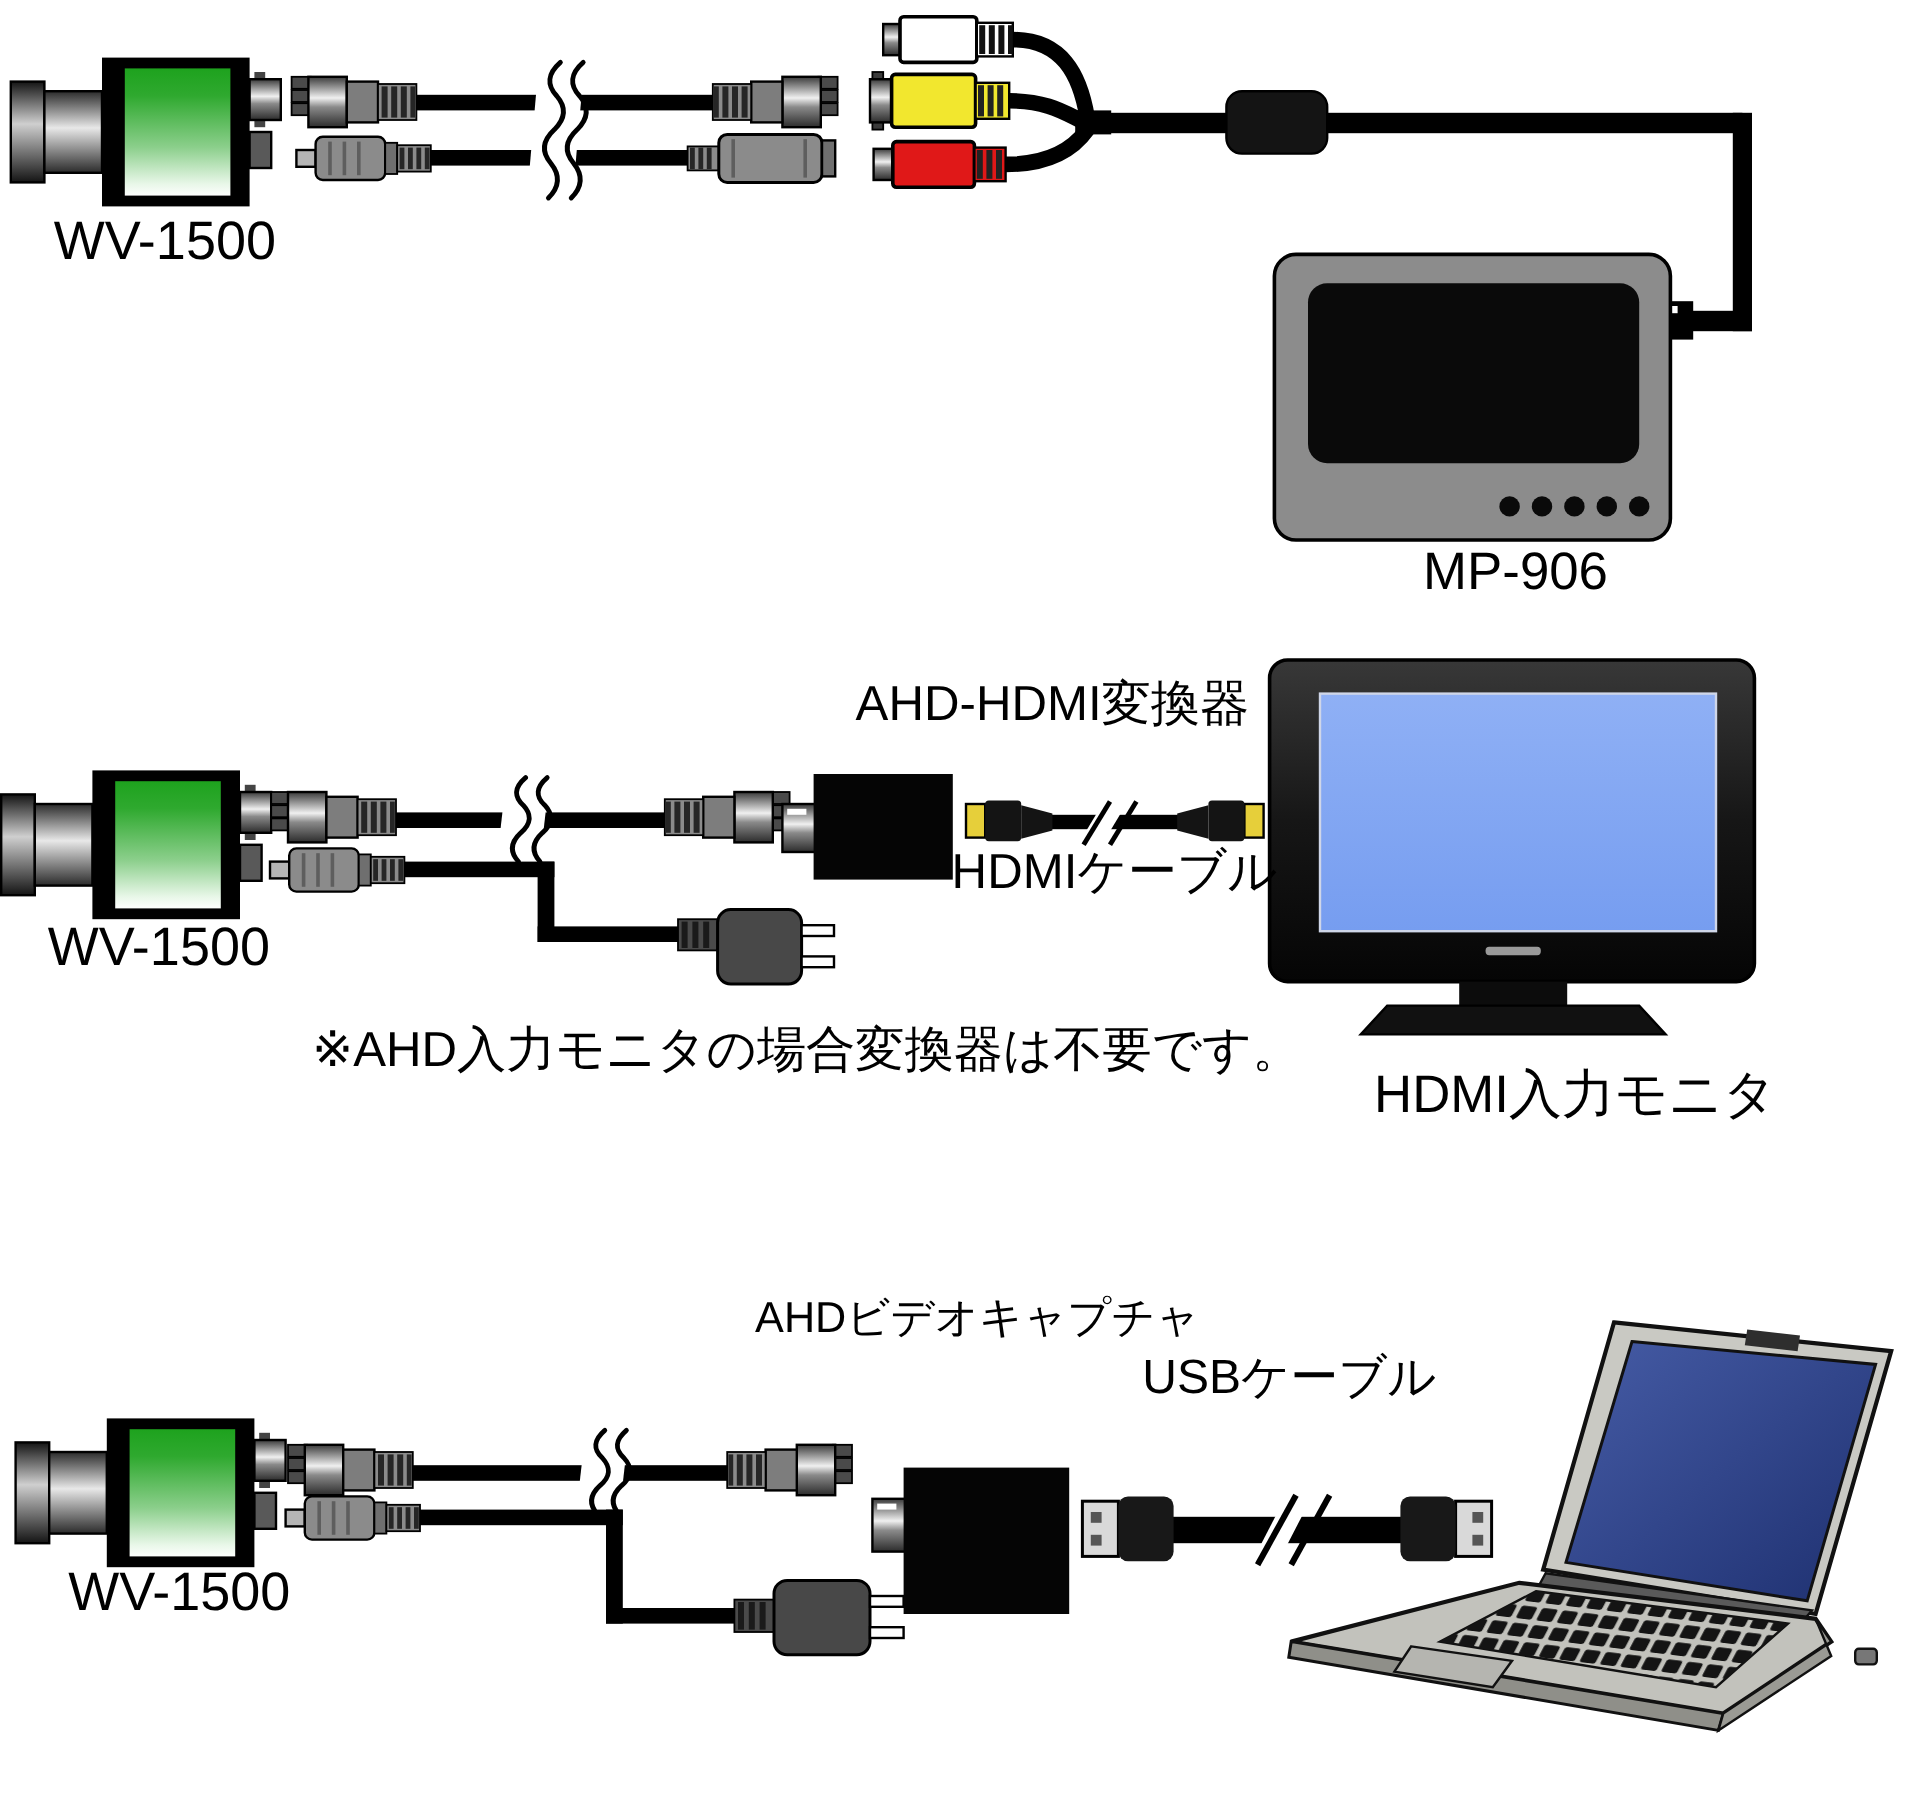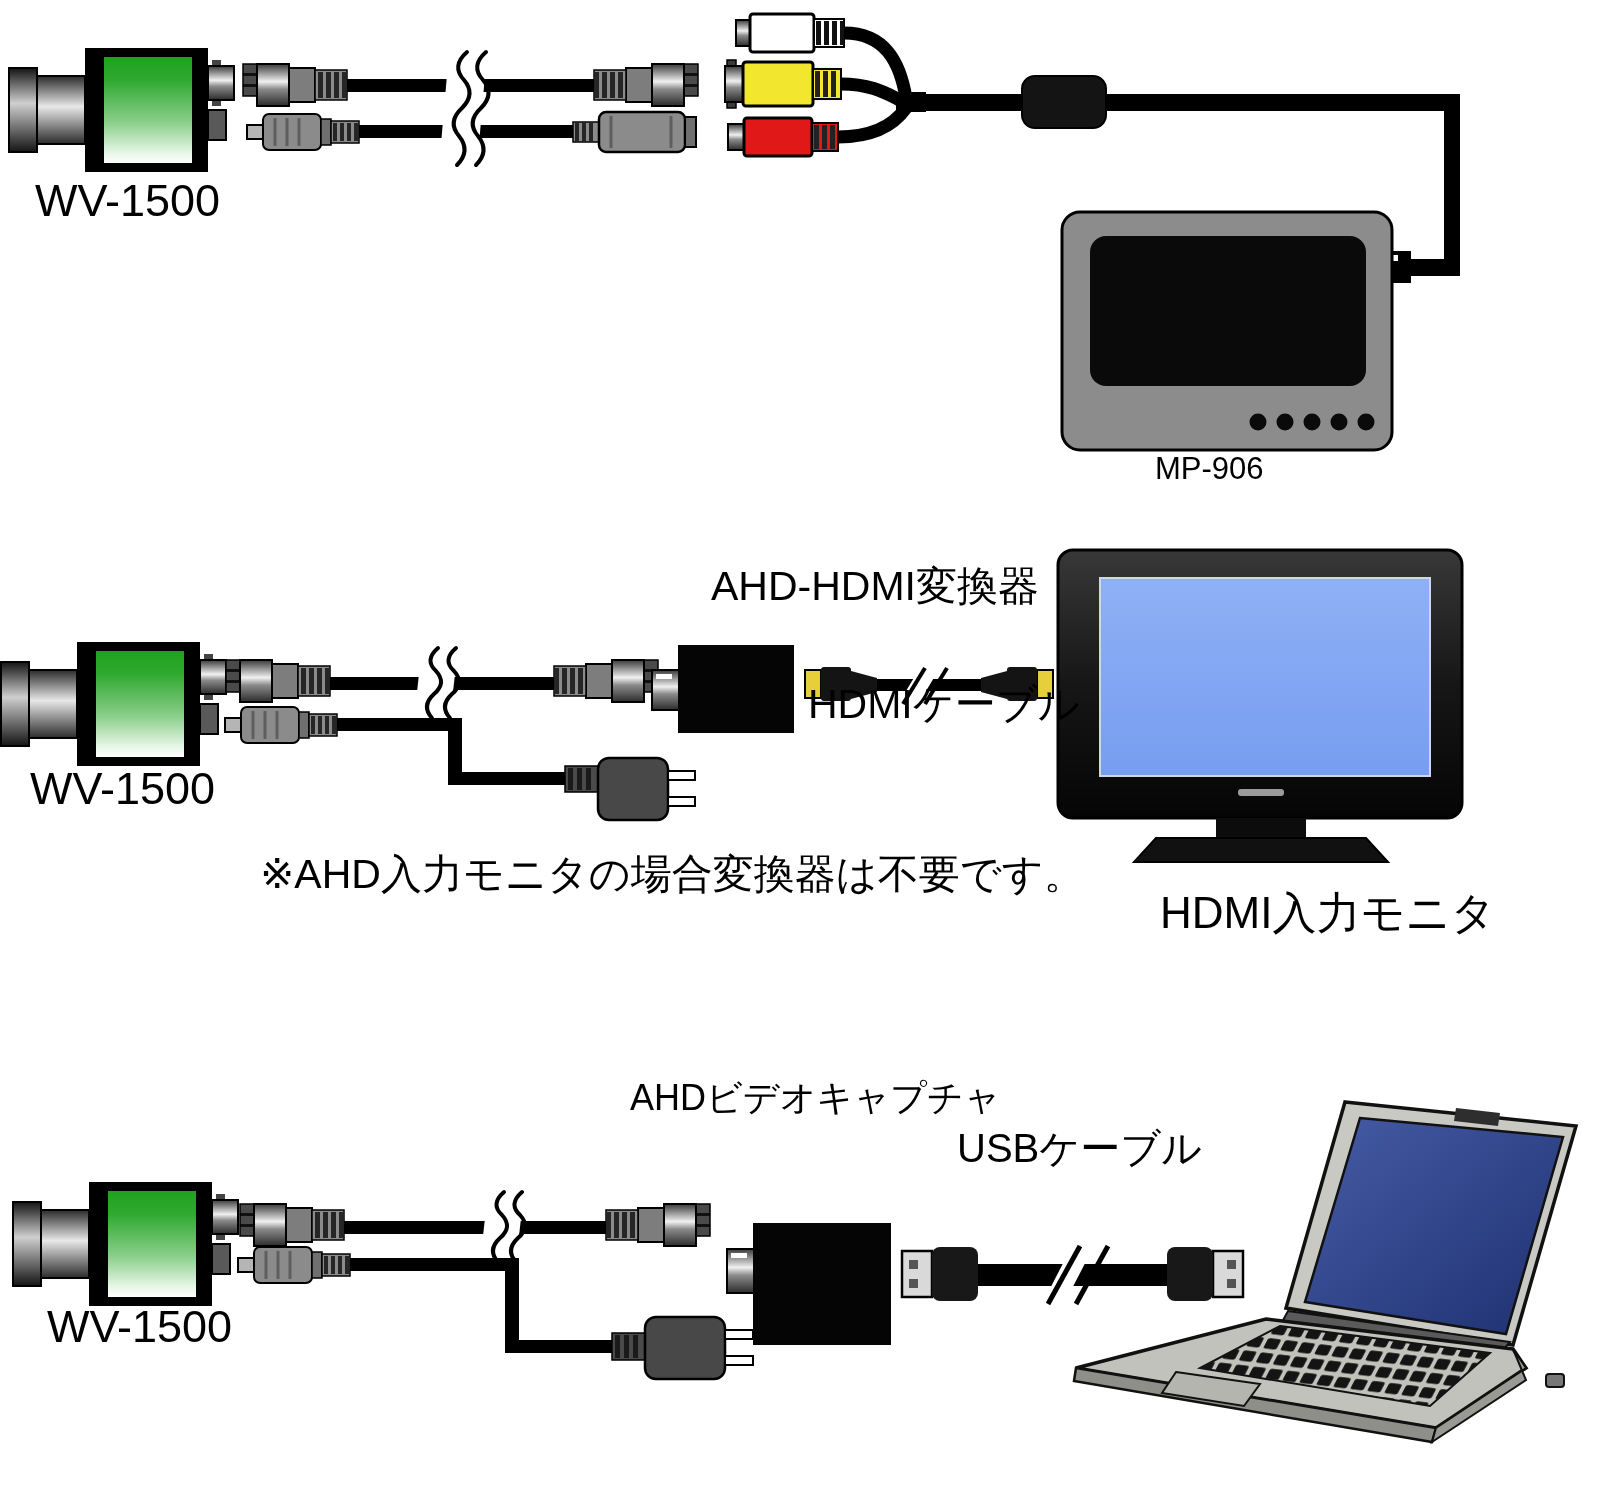--- a/index.html
+++ b/index.html
@@ -1,21 +1,21 @@
 <!DOCTYPE html>
 <html><head>
 <meta charset="utf-8">
 <style>
   html,body{margin:0;padding:0;background:#fff;}
   #canvas{position:relative;width:1600px;height:1495px;background:#fff;overflow:hidden;
           font-family:"Liberation Sans","DejaVu Sans",sans-serif;}
   .abs{position:absolute;}
   .label{position:absolute;color:#000;line-height:1.12;white-space:nowrap;
          font-family:"Liberation Sans","DejaVu Sans",sans-serif;text-align:center;}
-  .ctr{text-align:left;margin-left:15px;}
+  .ctr{text-align:right;}
   svg{display:block;overflow:visible;}
 </style>
 </head>
 <body>
 
 <div id="canvas">
 
 <svg width="0" height="0" class="abs" aria-hidden="true">
   <defs>
     <linearGradient id="metalV" x1="0" y1="0" x2="0" y2="1">
@@ -184,21 +184,21 @@
   <g>
     <circle cx="198" cy="212" r="8.5" fill="#0a0a0a"></circle>
         <circle cx="225" cy="212" r="8.5" fill="#0a0a0a"></circle>
     <circle cx="252" cy="212" r="8.5" fill="#0a0a0a"></circle>
         <circle cx="279" cy="212" r="8.5" fill="#0a0a0a"></circle>
     <circle cx="306" cy="212" r="8.5" fill="#0a0a0a"></circle>
   </g>
 </svg>
 
 <div class="label ctr" style="left:20px;top:176px;width:210px;font-size:45px">WV-1500</div>
-<div class="label ctr" style="left:1140px;top:452px;width:200px;font-size:31px">MP-906</div>
+<div class="label ctr" style="left:1140px;top:452px;width:200px;font-size:44px">MP-906</div>
 
 <svg class="abs" style="left:0px;top:640px" width="228" height="128" viewBox="0 0 228 128">
   <rect x="1" y="22" width="28" height="84" fill="url(#lensRing)" stroke="#000" stroke-width="2"></rect>
   <rect x="29" y="30" width="48" height="68" fill="url(#lensBarrel)" stroke="#000" stroke-width="2"></rect>
   <rect x="77" y="2" width="123" height="124" fill="#000"></rect>
   <rect x="95" y="10" width="90" height="108" fill="url(#greenFace)" stroke="#000" stroke-width="2"></rect>
   <rect x="204" y="14" width="9" height="7" fill="#444"></rect>
   <rect x="204" y="53" width="9" height="7" fill="#444"></rect>
   <rect x="200" y="20" width="26" height="34" fill="url(#metalV)" stroke="#000" stroke-width="2"></rect>
   <rect x="200" y="64" width="18" height="30" fill="#595959" stroke="#000" stroke-width="2"></rect>
@@ -292,21 +292,21 @@
 
 <svg class="abs" style="left:1056px;top:548px" width="410" height="322" viewBox="0 0 410 322">
   <rect x="2" y="2" width="404" height="268" rx="15" fill="url(#bezelG)" stroke="#000" stroke-width="3"></rect>
   <rect x="44" y="30" width="330" height="198" fill="url(#tvScr)" stroke="#cfd6e8" stroke-width="2"></rect>
   <rect x="182" y="241" width="46" height="7" rx="3" fill="#9a9a9a"></rect>
   <rect x="160" y="270" width="90" height="20" fill="#0c0c0c"></rect>
   <polygon points="100,290 310,290 332,314 78,314" fill="#111" stroke="#000" stroke-width="2"></polygon>
 </svg>
 
 <div class="label ctr" style="left:696px;top:564px;width:345px;font-size:41px">AHD-HDMI変換器</div>
-<div class="label ctr" style="left:793px;top:682px;width:252px;font-size:41px">HDMIケーブル</div>
+<div class="label ctr" style="left:793px;top:704px;width:252px;font-size:41px">HDMIケーブル</div>
 <div class="label ctr" style="left:15px;top:764px;width:210px;font-size:45px">WV-1500</div>
 <div class="label" style="left:260px;top:852px;font-size:41px">※AHD入力モニタの場合変換器は不要です。</div>
 <div class="label ctr" style="left:1145px;top:888px;width:310px;font-size:44px">HDMI入力モニタ</div>
 
 <svg class="abs" style="left:12px;top:1180px" width="228" height="128" viewBox="0 0 228 128">
   <rect x="1" y="22" width="28" height="84" fill="url(#lensRing)" stroke="#000" stroke-width="2"></rect>
   <rect x="29" y="30" width="48" height="68" fill="url(#lensBarrel)" stroke="#000" stroke-width="2"></rect>
   <rect x="77" y="2" width="123" height="124" fill="#000"></rect>
   <rect x="95" y="10" width="90" height="108" fill="url(#greenFace)" stroke="#000" stroke-width="2"></rect>
   <rect x="204" y="14" width="9" height="7" fill="#444"></rect>

